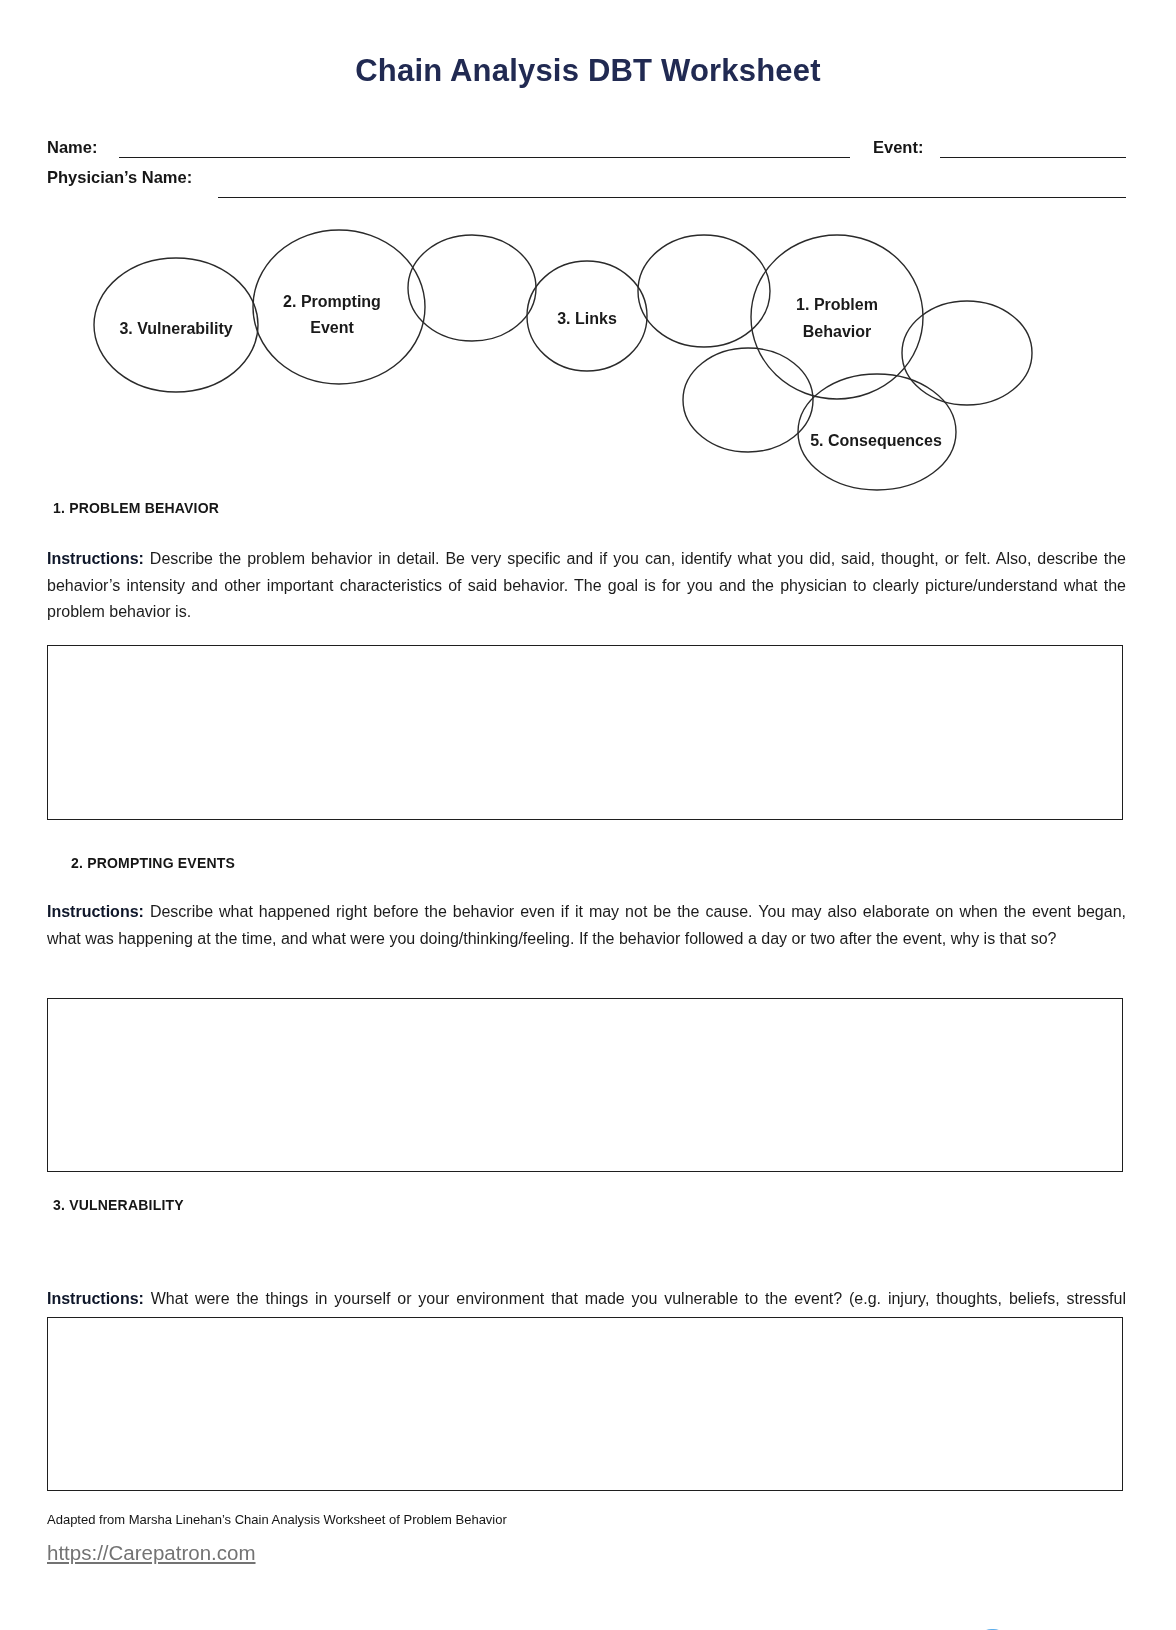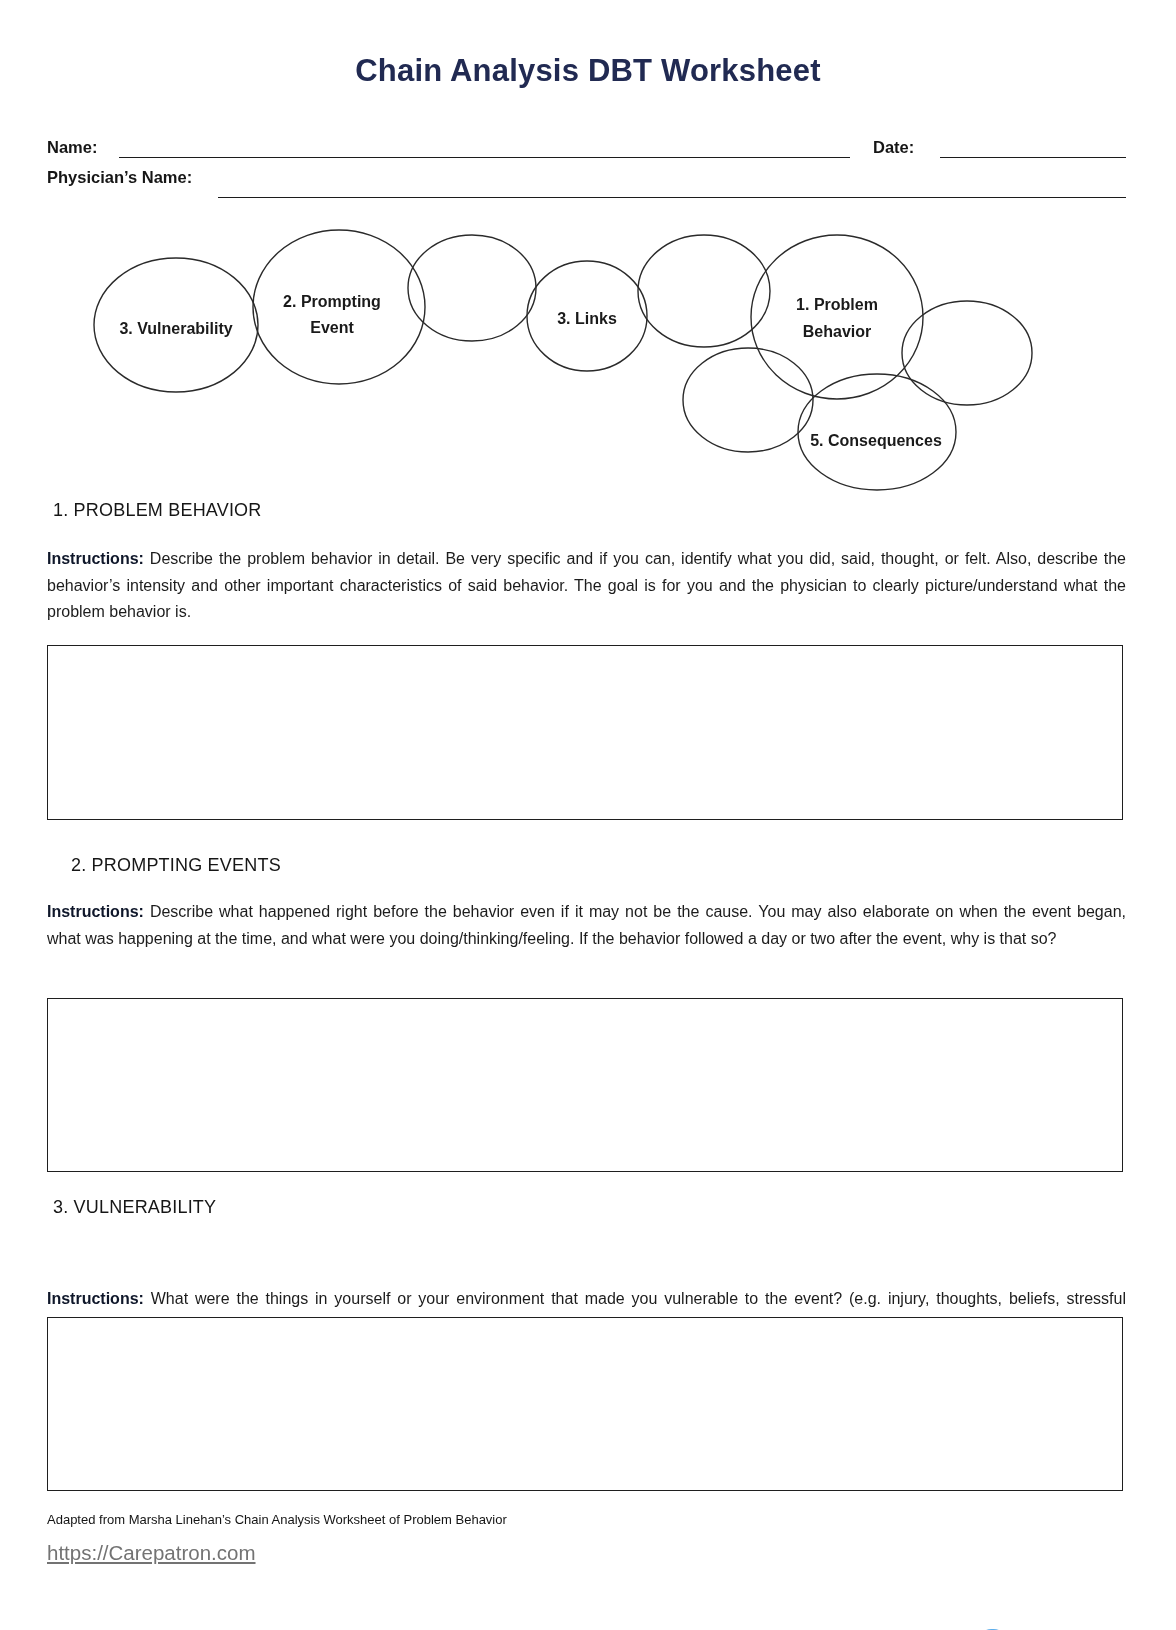--- a/index.html
+++ b/index.html
@@ -15,21 +15,21 @@
   .title{
     left:0;top:53px;width:1176px;
     text-align:center;
     font-size:31px;font-weight:bold;
     color:#212a52;
     letter-spacing:.2px;
   }
   .field-label{font-size:16.5px;font-weight:bold;color:#161616;}
   .field-line{border-bottom:1.5px solid #1c1c1c;height:0;}
   .section-heading{
-    font-size:18px;font-weight:normal;color:#161616;letter-spacing:.2px;
+    font-size:14px;font-weight:bold;color:#161616;letter-spacing:.2px;
   }
   .instructions{
     left:47px;width:1079px;
     font-size:16px;line-height:26.5px;
     text-align:justify;
     color:#1c1c1c;
   }
   .instructions b{color:#0f172a;}
   .answer-box{
     left:47px;width:1076px;
@@ -72,21 +72,21 @@
 </style>
 </head>
 <body>
 
 <div class="page">
 
   <div class="abs title">Chain Analysis DBT Worksheet</div>
 
   <div class="abs field-label" style="left:47px;top:138px;text-align:center;">Name:</div>
   <div class="abs field-line" style="left:119px;top:157px;width:731px;"></div>
-  <div class="abs field-label" style="left:873px;top:138px;">Date:</div>
+  <div class="abs field-label" style="left:873px;top:138px;">Event:</div>
   <div class="abs field-line" style="left:940px;top:157px;width:186px;"></div>
 
   <div class="abs field-label" style="left:47px;top:168px;">Physician’s Name:</div>
   <div class="abs field-line" style="left:218px;top:197px;width:908px;"></div>
 
   <svg class="abs diagram" width="1176" height="300" viewBox="0 0 1176 300">
     <ellipse cx="176" cy="125" rx="82" ry="67"></ellipse>
     <ellipse cx="339" cy="107" rx="86" ry="77"></ellipse>
     <ellipse cx="472" cy="88" rx="64" ry="53"></ellipse>
     <ellipse cx="587" cy="116" rx="60" ry="55"></ellipse>

